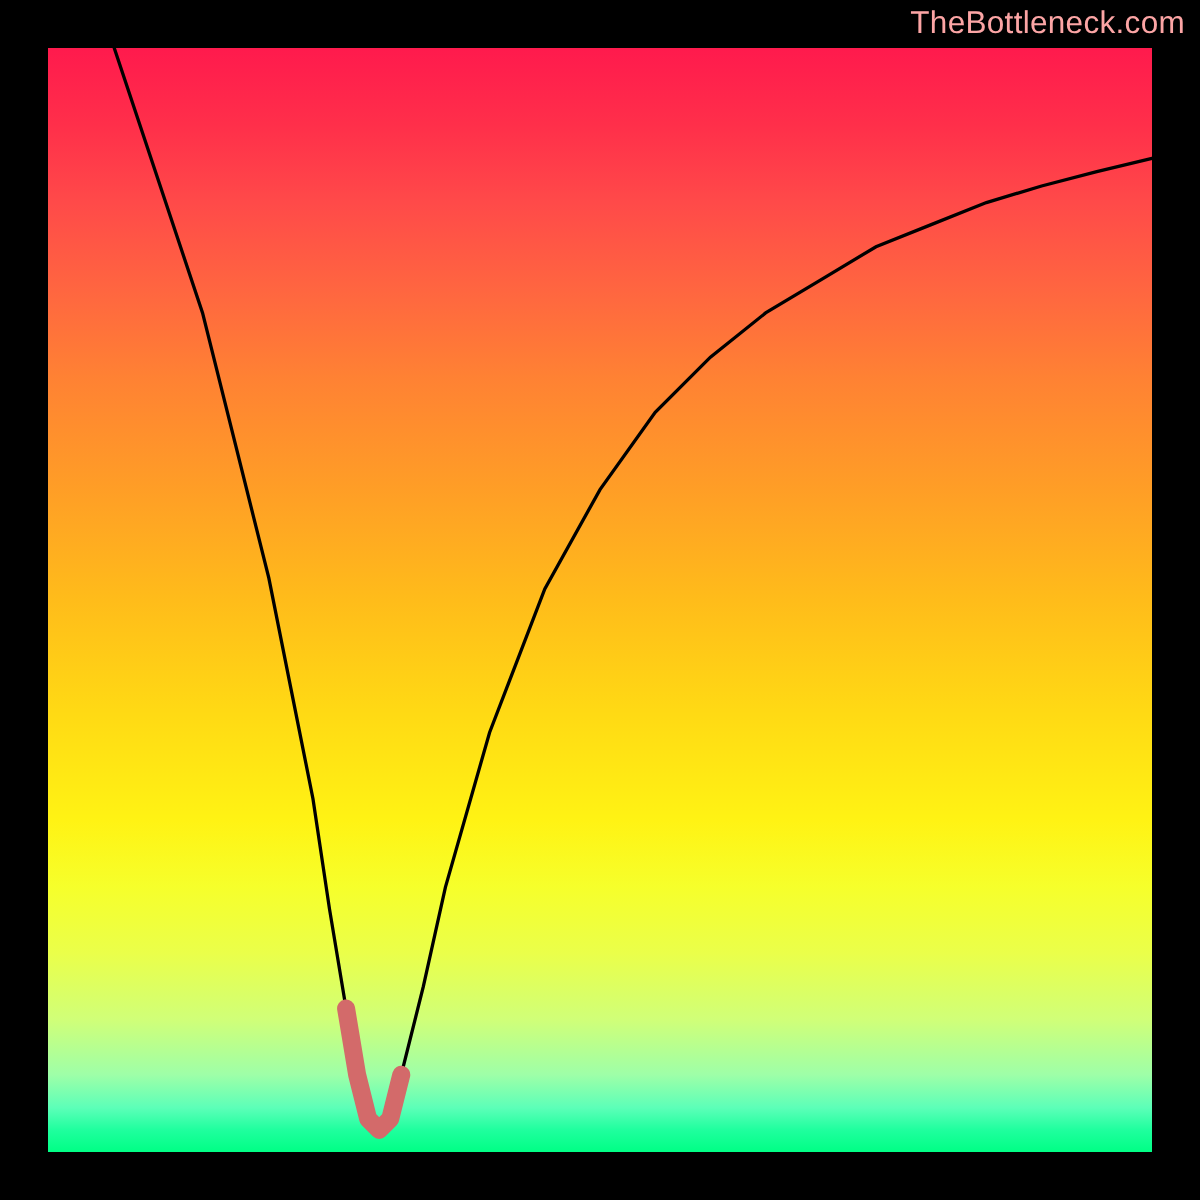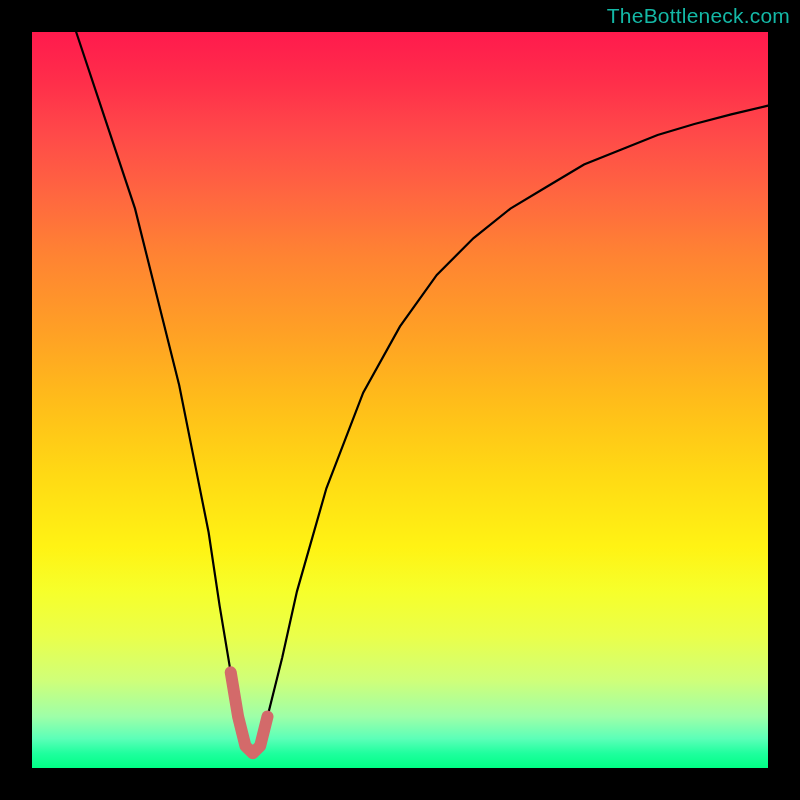--- a/index.html
+++ b/index.html
@@ -14,21 +14,21 @@
   .frame {
     position: absolute;
     left: 0; top: 0;
     width: 800px; height: 800px;
     background: #000;
   }
   .watermark {
     position: absolute;
     top: 4px;
     right: 10px;
-    color: #14b8a6;
+    color: #fca5a5;
     font-size: 21px;
     letter-spacing: 0.2px;
     font-weight: 400;
   }
   .plot {
     position: absolute;
     left: 32px;
     top: 32px;
     width: 736px;
     height: 736px;

